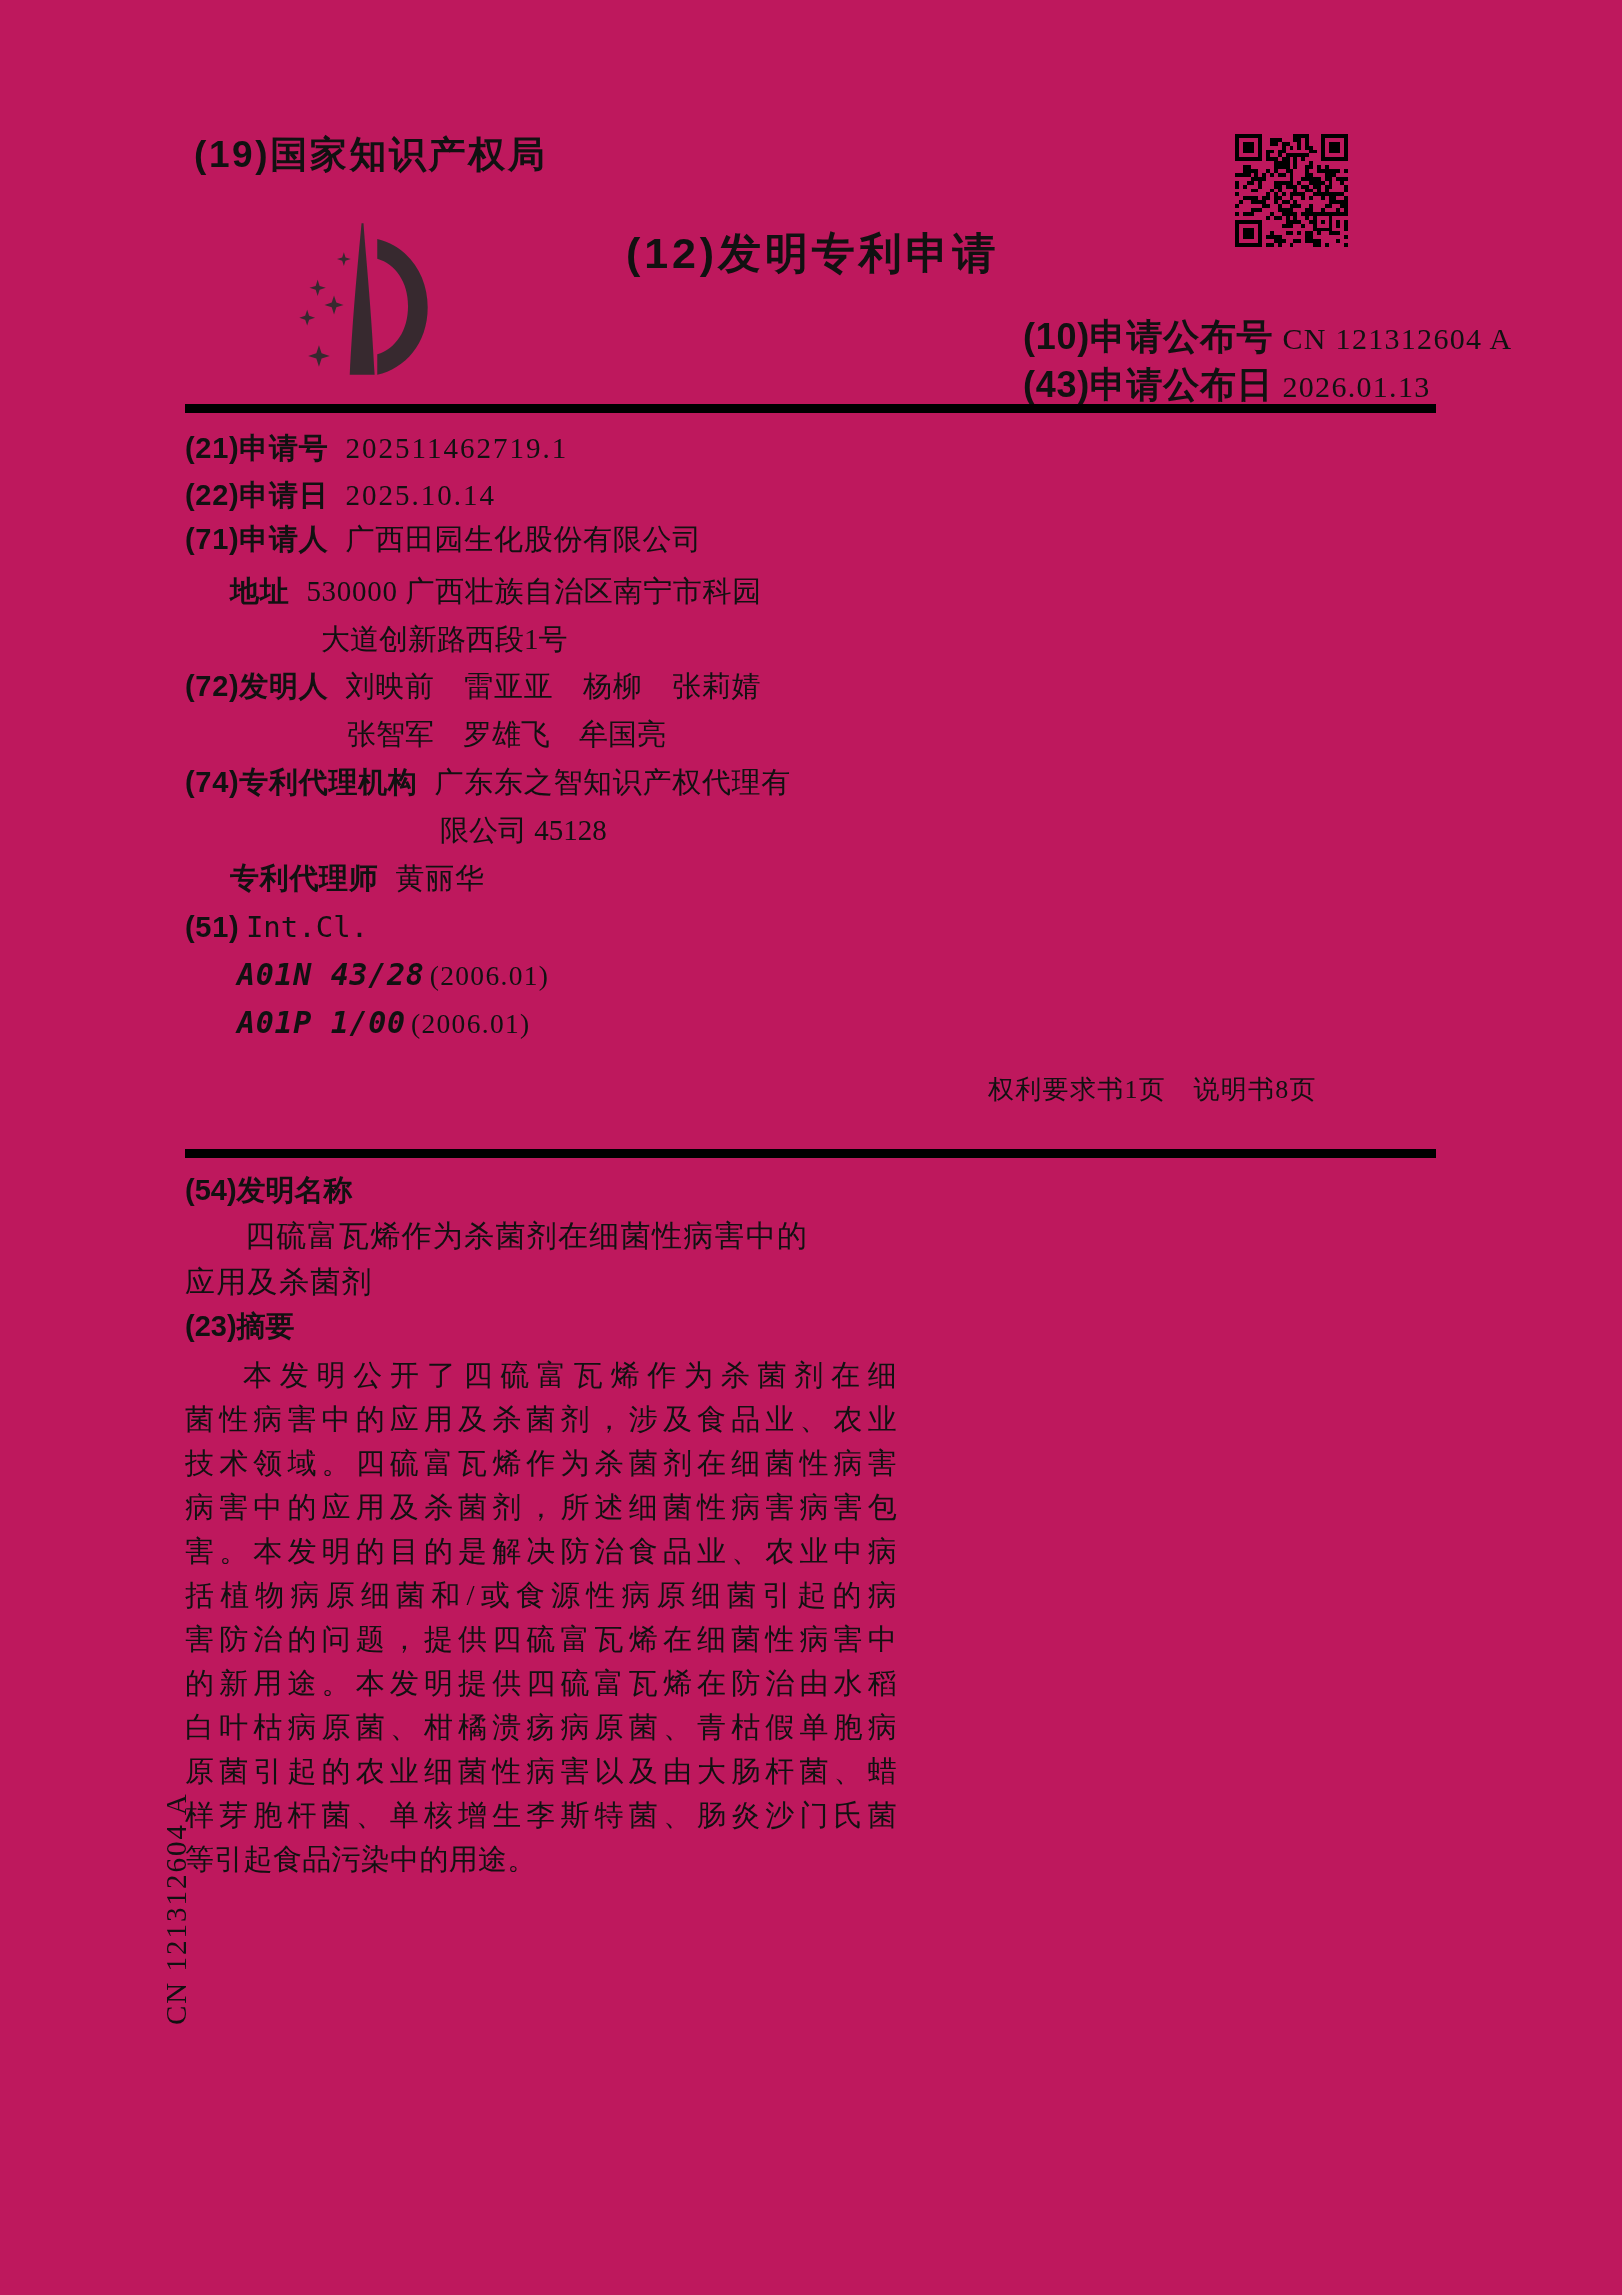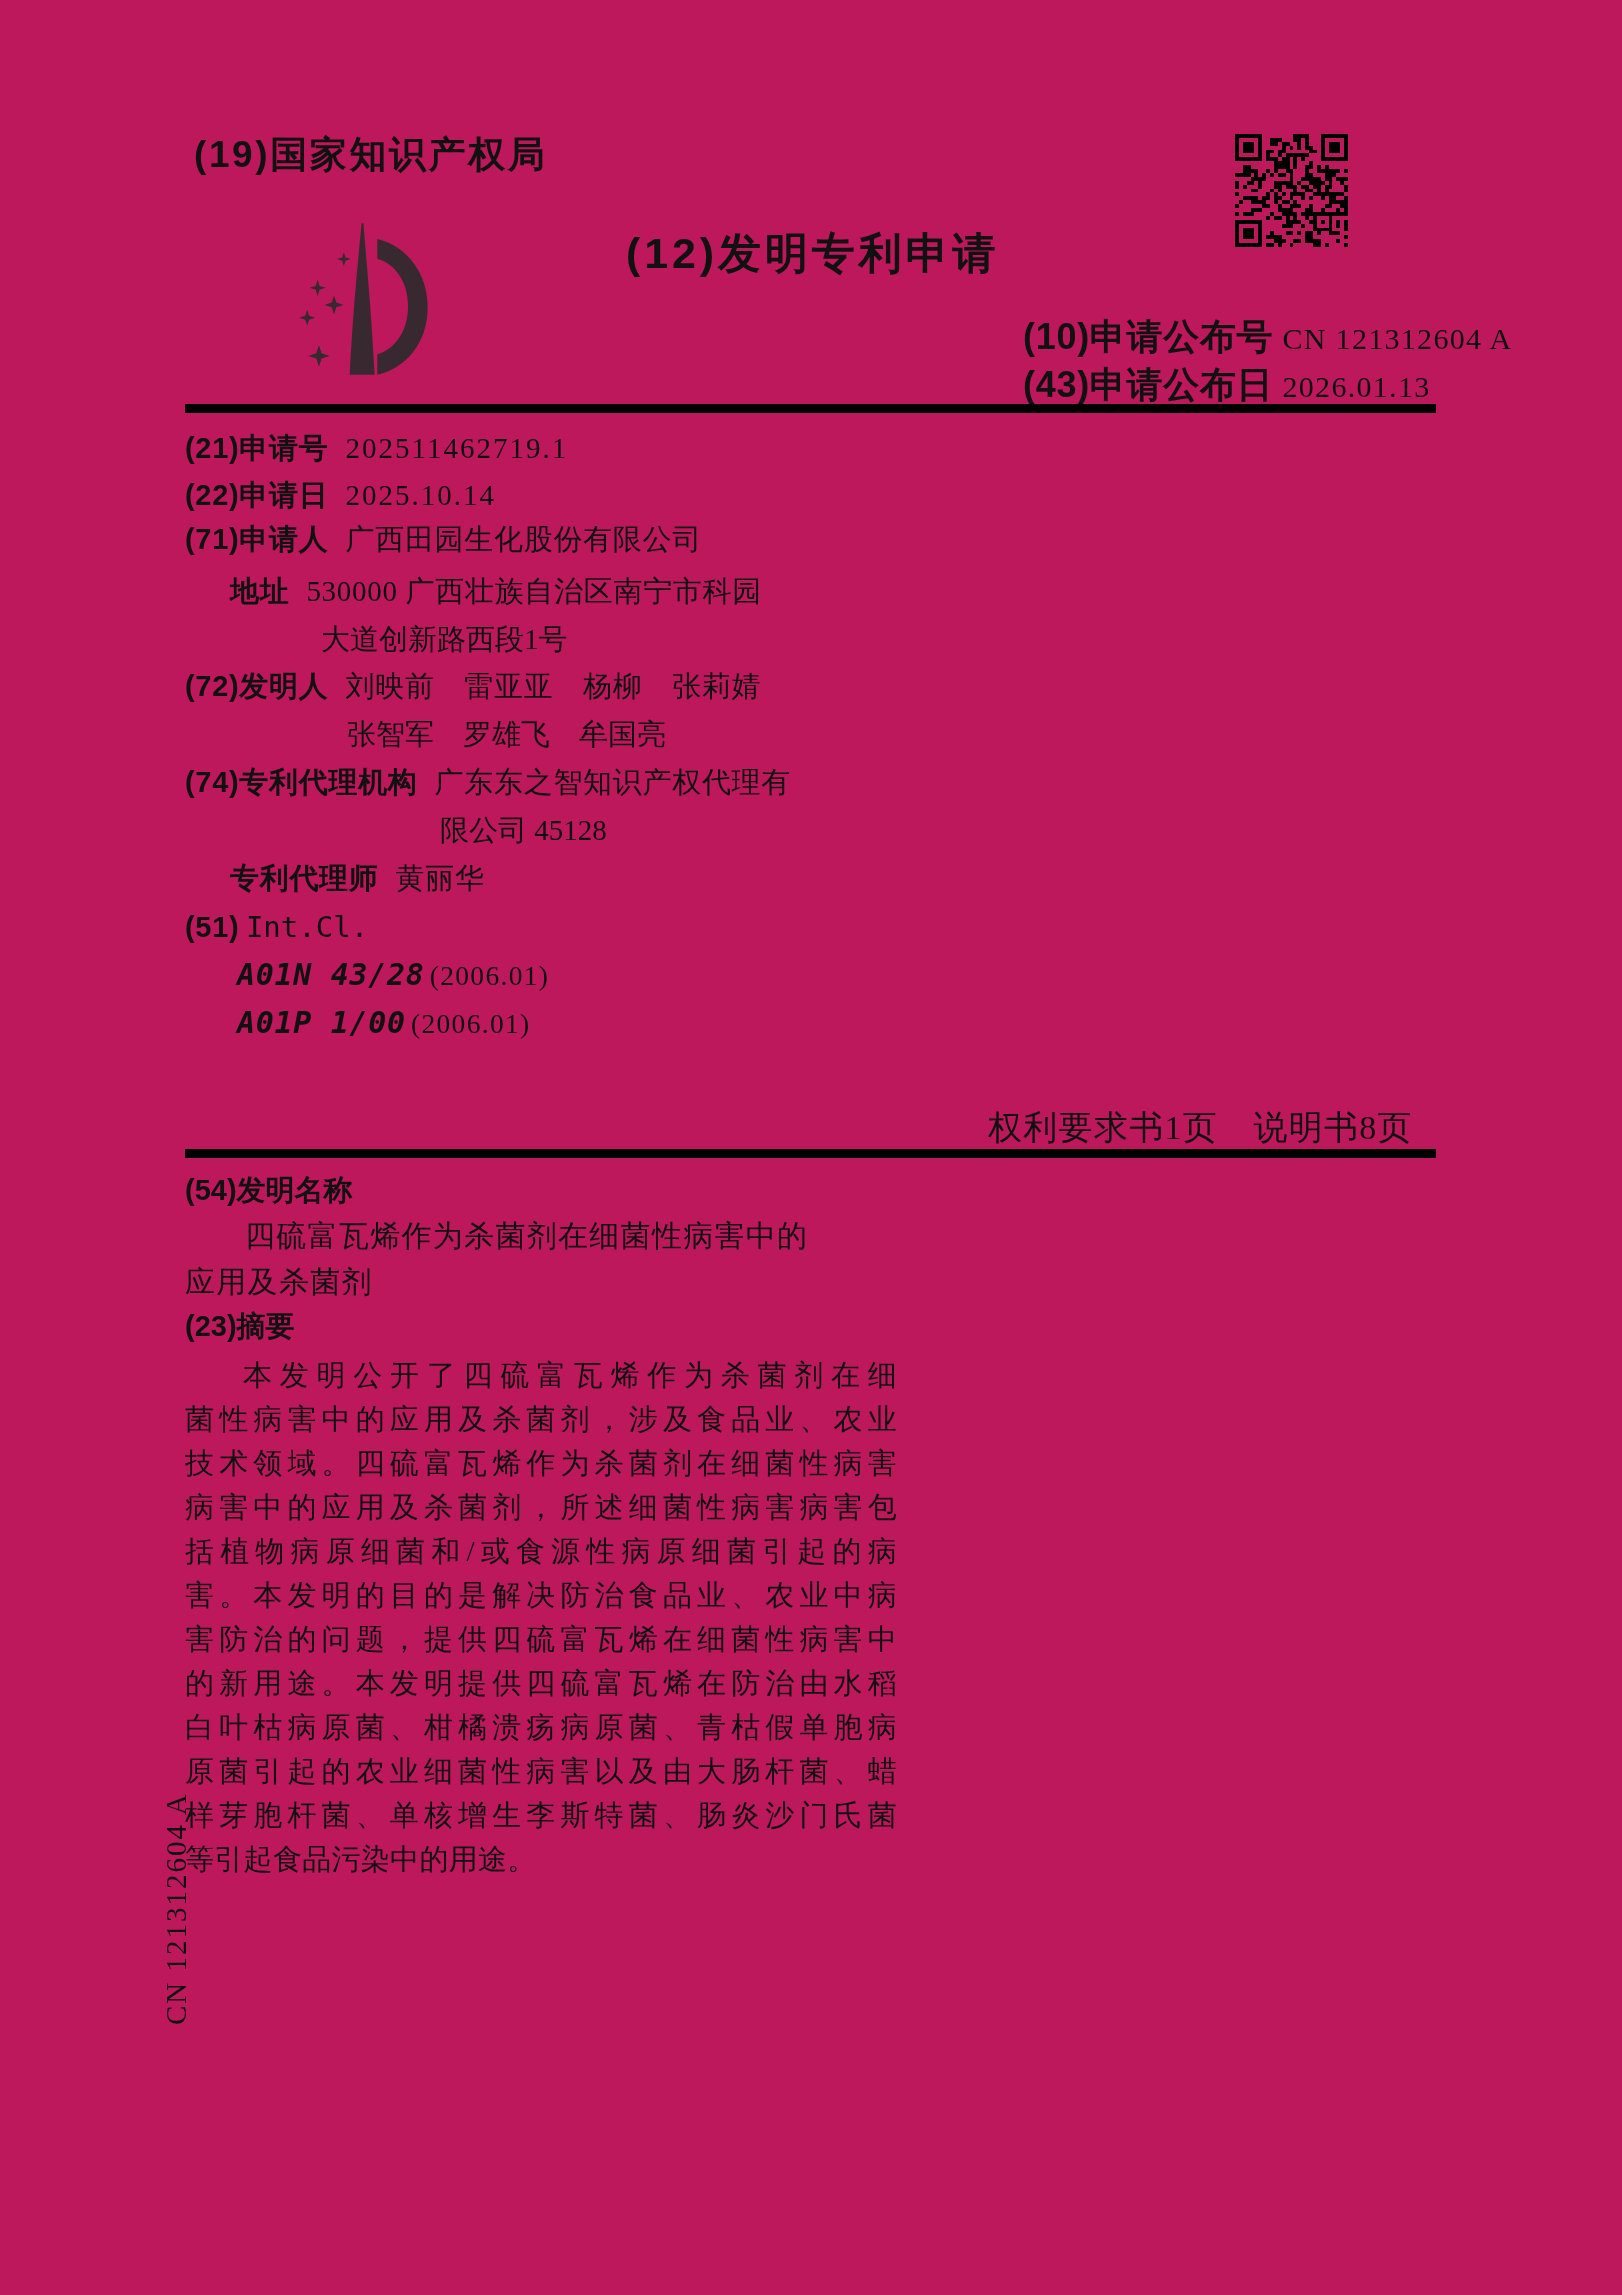--- a/index.html
+++ b/index.html
@@ -23,21 +23,21 @@
   .pubrow .val{font-size:30px;letter-spacing:1.3px;margin-left:9.2px;}
   .rule{position:absolute;background:#000;}
 
   .brow{font-size:29px;}
   .brow .lbl{letter-spacing:0.7px;}
   .brow .val{margin-left:17px;letter-spacing:0.7px;}
 
   .intcode{font-size:30px;font-style:italic;font-weight:700;letter-spacing:0.7px;}
   .intver{font-size:27.5px;margin-left:5.2px;letter-spacing:1.3px;}
 
-  .pagesinfo{left:988px;top:1105px;font-size:34px;letter-spacing:1.3px;}
+  .pagesinfo{left:988px;top:1072px;font-size:26px;letter-spacing:1.3px;}
 
   .seclabel{font-size:29px;}
   .titleline{font-size:30px;letter-spacing:1.3px;}
 
   .abstract{
     position:absolute;left:185px;top:1353px;width:712px;
     font-size:29px;line-height:44px;letter-spacing:0.3px;
   }
   .abstract .aline{text-align:justify;text-align-last:justify;}
   .abstract .aline.first{text-indent:2em;}
@@ -535,22 +535,22 @@
   <div class="abs seclabel hei" style="left:185px;top:1171px;">(54)发明名称</div>
   <div class="abs titleline song" style="left:185px;top:1216px;text-indent:2em;">四硫富瓦烯作为杀菌剂在细菌性病害中的</div>
   <div class="abs titleline song" style="left:185px;top:1262px;">应用及杀菌剂</div>
 
   <div class="abs seclabel hei" style="left:185px;top:1307px;">(23)摘要</div>
   <div class="abstract song">
     <div class="aline first">本发明公开了四硫富瓦烯作为杀菌剂在细</div>
     <div class="aline">菌性病害中的应用及杀菌剂，涉及食品业、农业</div>
     <div class="aline">技术领域。四硫富瓦烯作为杀菌剂在细菌性病害</div>
     <div class="aline">病害中的应用及杀菌剂，所述细菌性病害病害包</div>
+    <div class="aline">害。本发明的目的是解决防治食品业、农业中病</div>
     <div class="aline">括植物病原细菌和/或食源性病原细菌引起的病</div>
-    <div class="aline">害。本发明的目的是解决防治食品业、农业中病</div>
     <div class="aline">害防治的问题，提供四硫富瓦烯在细菌性病害中</div>
     <div class="aline">的新用途。本发明提供四硫富瓦烯在防治由水稻</div>
     <div class="aline">白叶枯病原菌、柑橘溃疡病原菌、青枯假单胞病</div>
     <div class="aline">原菌引起的农业细菌性病害以及由大肠杆菌、蜡</div>
     <div class="aline">样芽胞杆菌、单核增生李斯特菌、肠炎沙门氏菌</div>
     <div class="aline last">等引起食品污染中的用途。</div>
   </div>
 
   <div class="abs sidecode song">CN 121312604 A</div>
 

